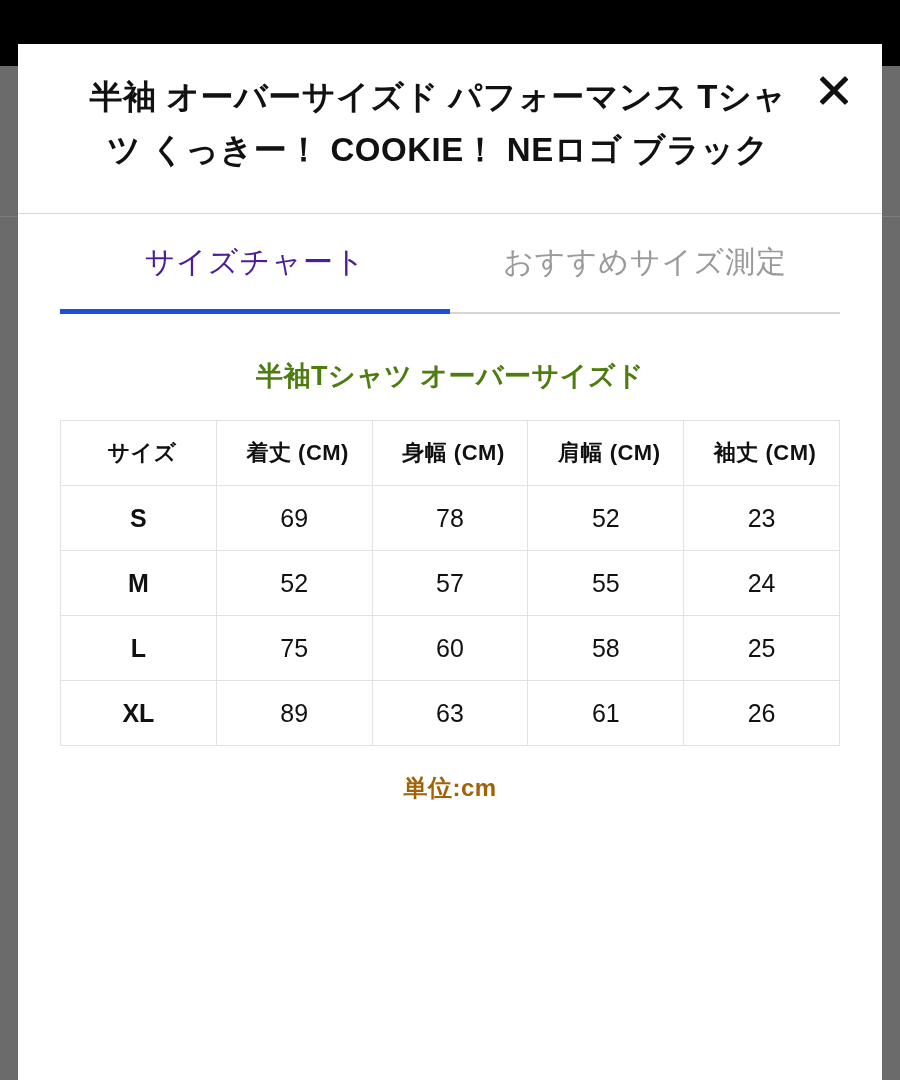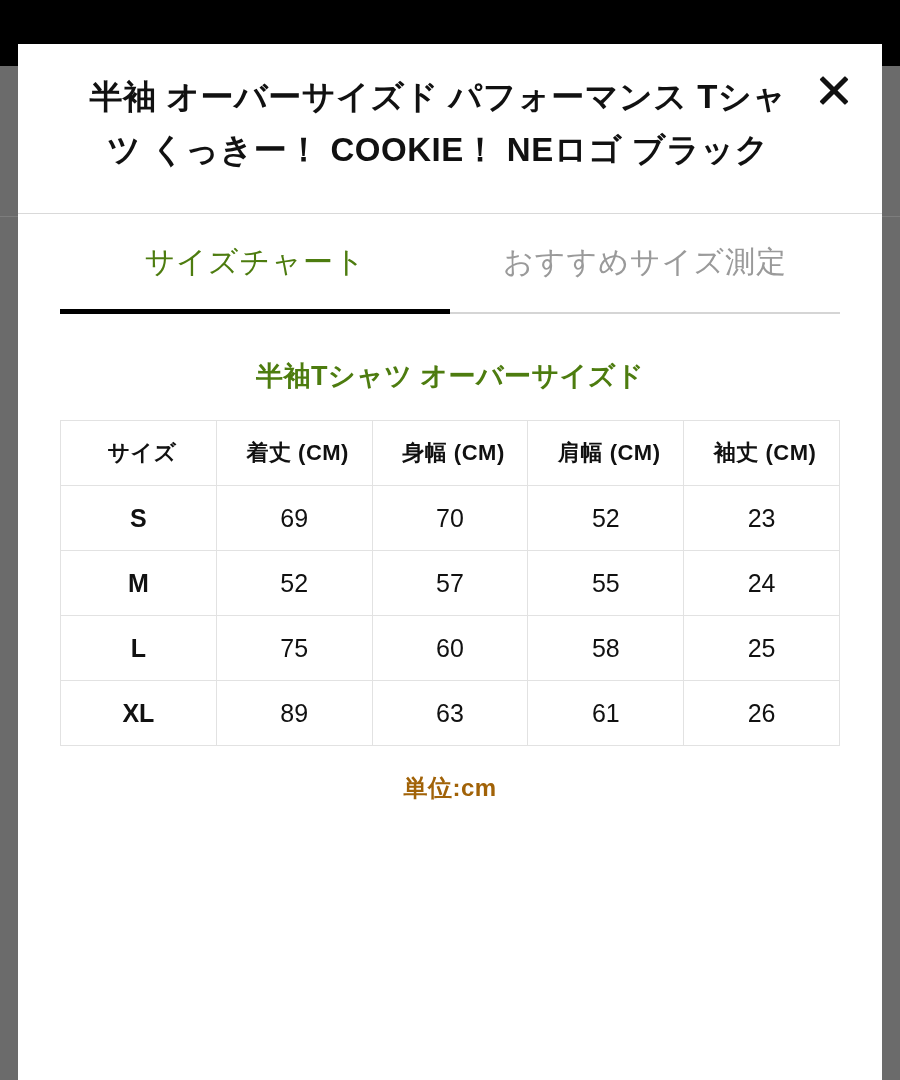--- a/index.html
+++ b/index.html
@@ -109,22 +109,22 @@
     text-align: center;
     font-size: 30px;
     color: #9a9a9a;
     padding: 28px 0 26px;
     border-bottom: 2px solid #d5d5d5;
     letter-spacing: 1px;
     cursor: pointer;
     white-space: nowrap;
   }
   .tab.active {
-    color: #4d7c0f;
-    border-bottom: 5px solid #000000;
+    color: #4c1d95;
+    border-bottom: 5px solid #1d4ed8;
   }
 
   
   .table-section {
     padding: 44px 42px 0 42px;
     box-sizing: border-box;
   }
   .table-title {
     text-align: center;
     font-size: 27px;
@@ -199,21 +199,21 @@
             <th>着丈 (CM)</th>
             <th>身幅 (CM)</th>
             <th>肩幅 (CM)</th>
             <th>袖丈 (CM)</th>
           </tr>
         </thead>
         <tbody>
           <tr>
             <td class="size-cell">S</td>
             <td>69</td>
-            <td>70</td>
+            <td>78</td>
             <td>52</td>
             <td>23</td>
           </tr>
           <tr>
             <td class="size-cell">M</td>
             <td>52</td>
             <td>57</td>
             <td>55</td>
             <td>24</td>
           </tr>

